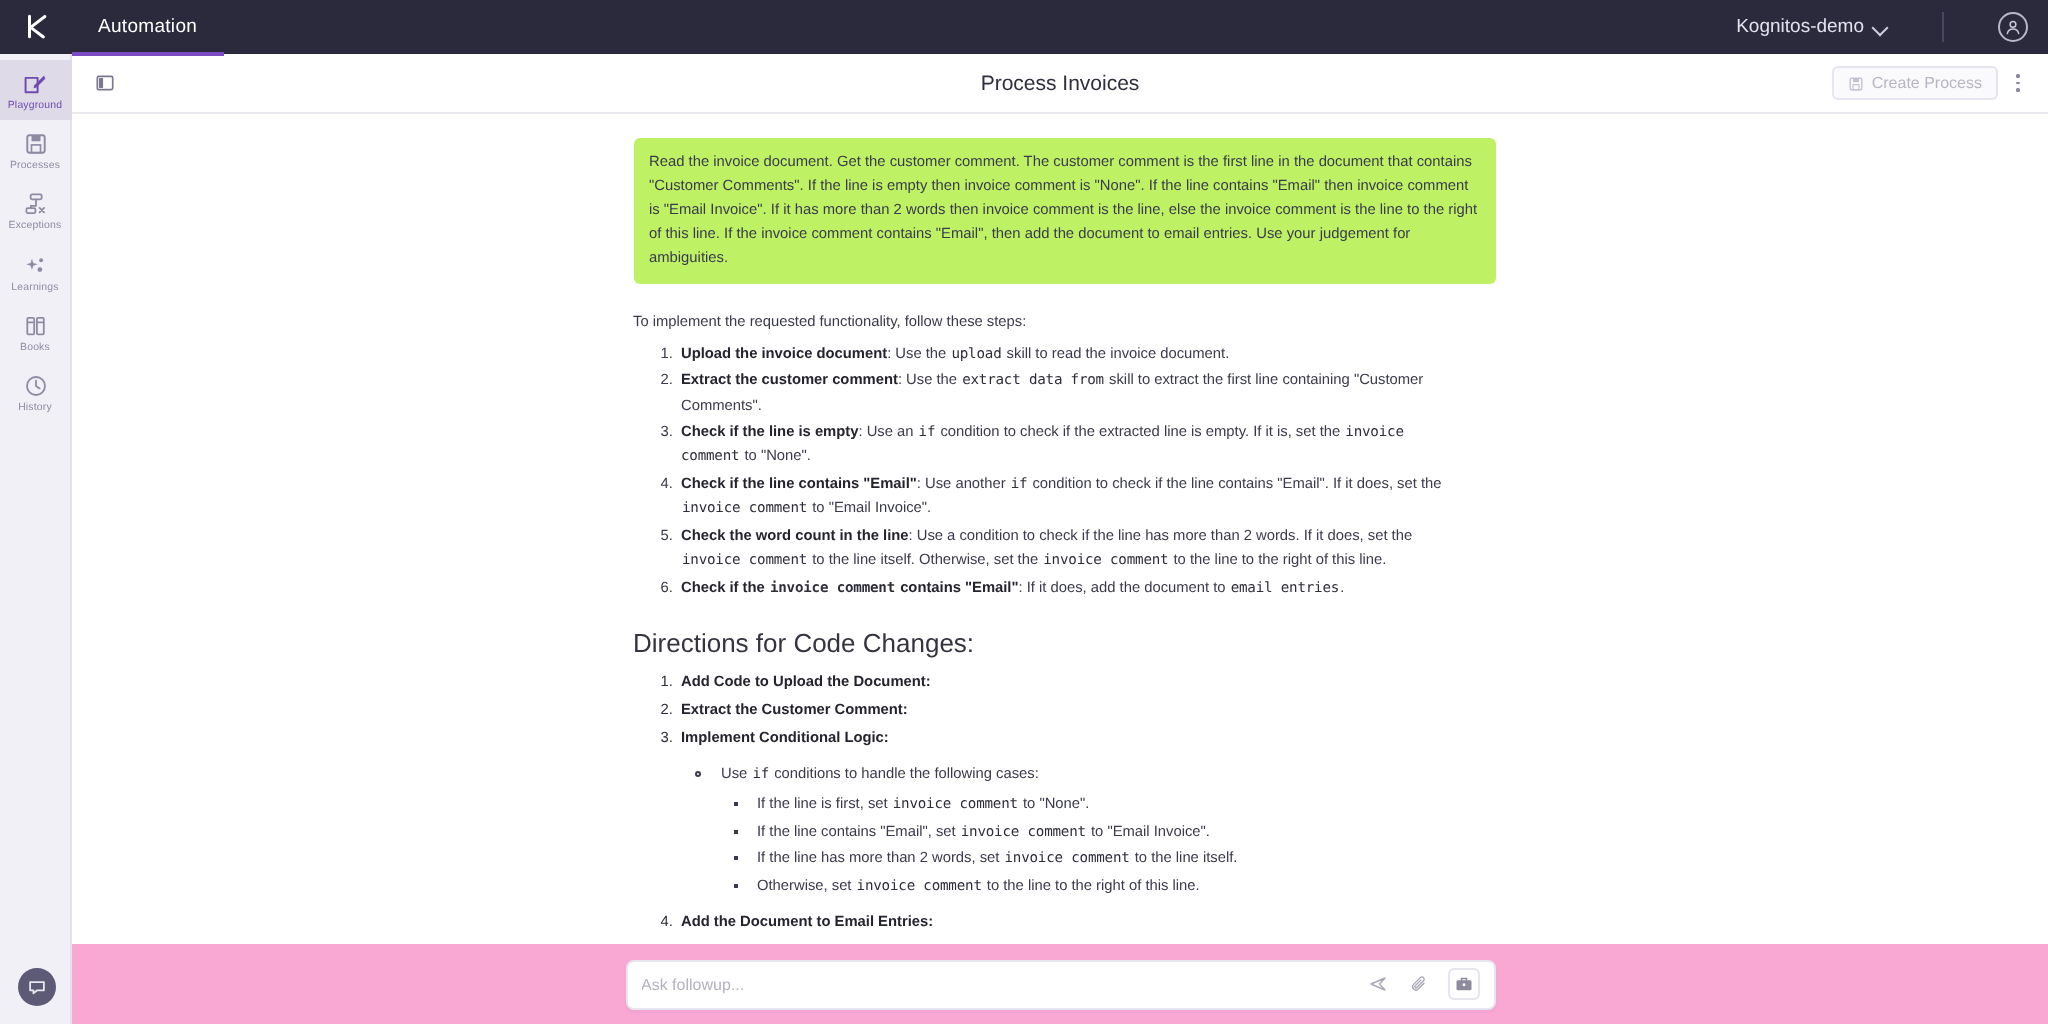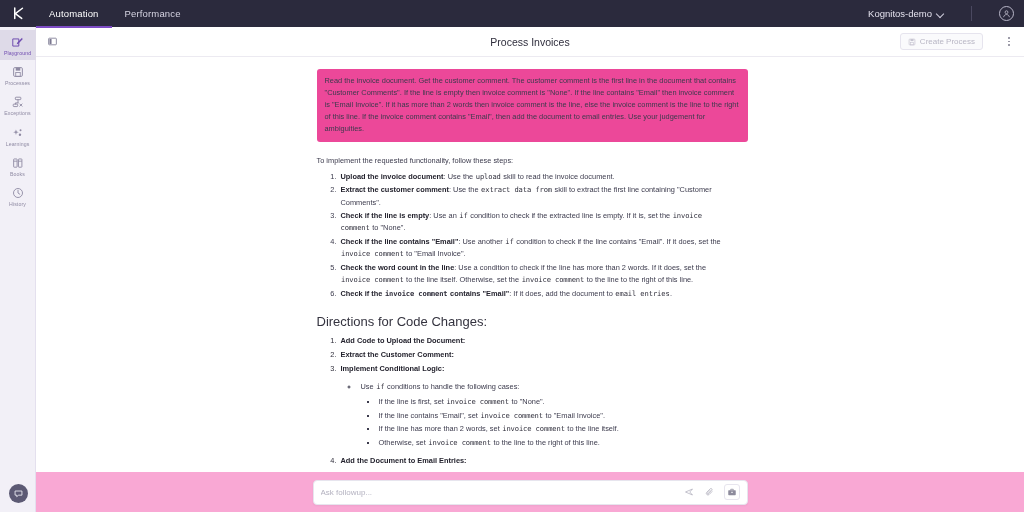--- a/index.html
+++ b/index.html
@@ -83,42 +83,42 @@
     display: flex; align-items: center; padding: 0 9px; position: relative;
   }
   .panel-toggle {
     width: 15px; height: 15px; display: flex; align-items: center; justify-content: center;
     cursor: pointer; color: #7a7790;
   }
   .page-title {
     position: absolute; left: 0; right: 0; text-align: center;
     font-size: 10.5px; color: #2f2e3d; pointer-events: none;
   }
-  .head-right { margin-left: auto; display: flex; align-items: center; gap: 20px; z-index: 2; }
+  .head-right { margin-left: auto; display: flex; align-items: center; gap: 4px; z-index: 2; }
   .create-btn {
     display: flex; align-items: center; gap: 4px;
     border: 1px solid #e6e4ee; border-radius: 3px; background: #fafafc;
     padding: 3px 7px; font-size: 8px; color: #b8b6c4; cursor: default;
   }
   .create-btn svg { display: block; }
   .kebab {
     width: 12px; height: 16px; display: flex; flex-direction: column; align-items: center;
     justify-content: center; gap: 2px; cursor: pointer;
   }
   .kebab i { width: 1.6px; height: 1.6px; background: #8a8898; border-radius: 50%; display: block; }
 
   
   .content {
     flex: 1 1 auto; overflow: hidden; position: relative;
     padding: 12px 0 0 0;
   }
   .doc { width: 435px; margin: 0 auto; padding-left: 4px; }
 
   .prompt-block {
-    background: #ec4899; border-radius: 3px;
+    background: #bef264; border-radius: 3px;
     padding: 6px 8px 7px;
     font-size: 7.4px; line-height: 1.62; color: #3b3a4c;
     letter-spacing: .01px;
   }
 
   .intro {
     margin-top: 13px; font-size: 7.4px; color: #3b3a4c; line-height: 1.6;
   }
 
   ol.lvl1 { margin: 4px 13px 0 0; padding-left: 22px; list-style: decimal; }
@@ -176,23 +176,20 @@
   <div class="topbar">
     <div class="brand">
       <svg width="15" height="15" viewBox="0 0 16 16" fill="none">
         <path d="M4 2.2 L4 13.2" stroke="#fff" stroke-width="1.6" stroke-linecap="round"></path>
         <path d="M12.2 2.4 L4.6 8.2 L11.4 13.3" stroke="#fff" stroke-width="1.6" stroke-linecap="round" stroke-linejoin="round"></path>
       </svg>
     </div>
     <div class="top-tabs">
       <div class="top-tab active">
         <span>Automation</span>
-      </div>
-      <div class="top-tab">
-        <span>Performance</span>
       </div>
     </div>
     <div class="top-right">
       <div class="org-name">
         <span>Kognitos-demo</span>
         <span class="chev"></span>
       </div>
       <div class="topdiv"></div>
       <div class="avatar-btn">
         <svg width="9" height="9" viewBox="0 0 12 12" fill="none">

